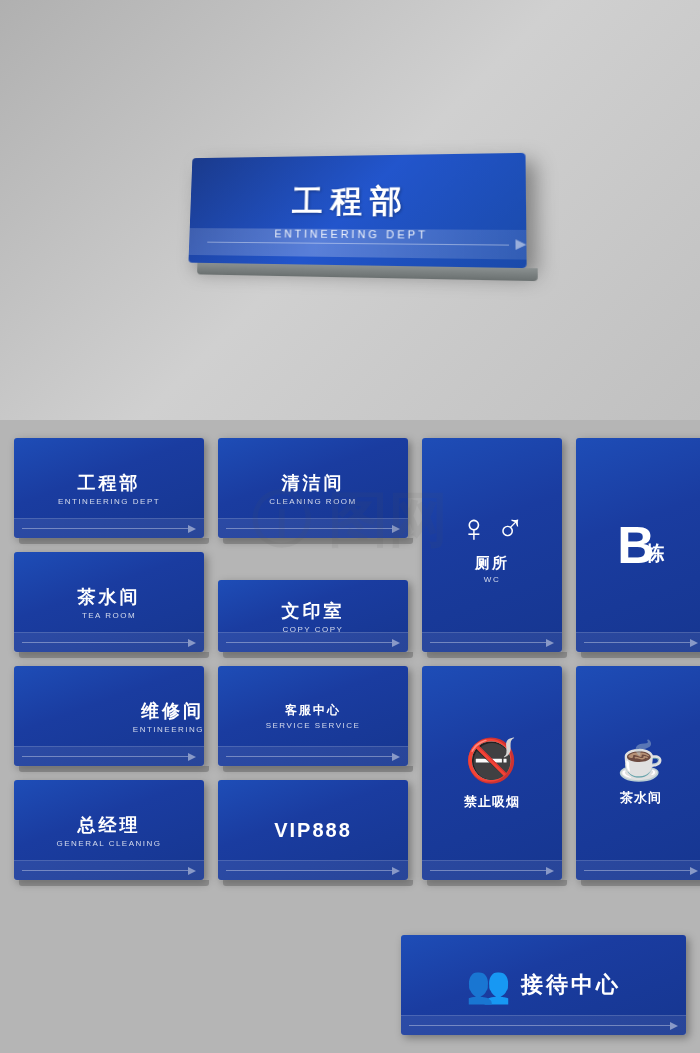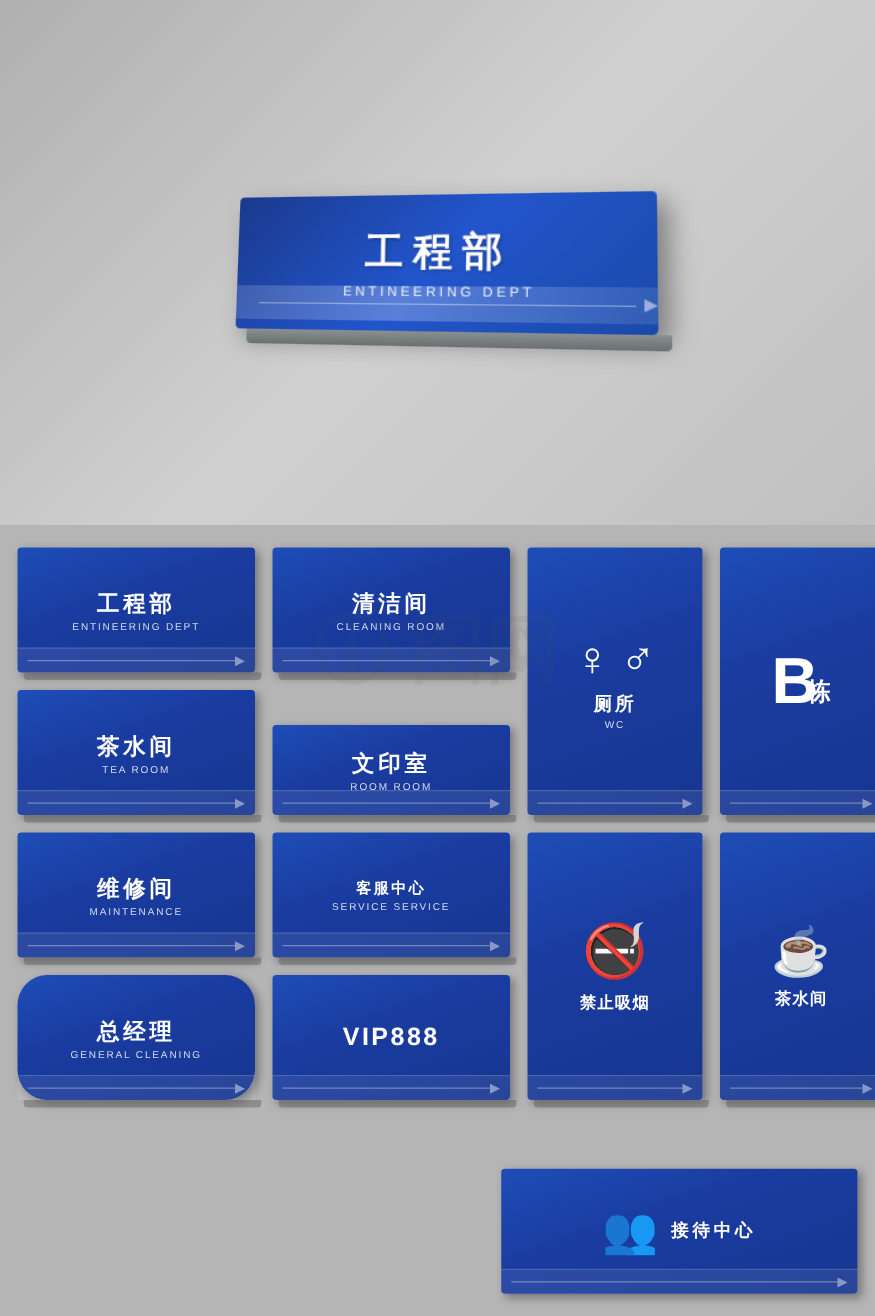--- a/index.html
+++ b/index.html
@@ -277,31 +277,31 @@
       <div class="en">TEA ROOM</div>
       <div class="bottom-bar">
         <div class="bl"></div>
         <div class="bh"></div>
       </div>
       <div class="depth-bottom"></div>
     </div>
 
     <div class="sc" style="grid-column:2; grid-row:2;margin-top:28px;">
       <div class="cn">文印室</div>
-      <div class="en">ROOM ROOM</div>
-      <div class="bottom-bar">
-        <div class="bl"></div>
-        <div class="bh"></div>
-      </div>
-      <div class="depth-bottom"></div>
-    </div>
-
-    <div class="sc" style="grid-column:1; grid-row:3;">
+      <div class="en">COPY COPY</div>
+      <div class="bottom-bar">
+        <div class="bl"></div>
+        <div class="bh"></div>
+      </div>
+      <div class="depth-bottom"></div>
+    </div>
+
+    <div class="sc" style="grid-column:1; grid-row:3;align-items:flex-end;">
       <div class="cn">维修间</div>
-      <div class="en">MAINTENANCE</div>
+      <div class="en">ENTINEERING</div>
       <div class="bottom-bar">
         <div class="bl"></div>
         <div class="bh"></div>
       </div>
       <div class="depth-bottom"></div>
     </div>
 
     <div class="sc" style="grid-column:2; grid-row:3;">
       <div class="cn" style="font-size:12px;letter-spacing:2px;">客服中心</div>
       <div class="en">SERVICE SERVICE</div>
@@ -325,21 +325,21 @@
     <div class="sc" style="grid-column:4; grid-row:3/5;">
       <div class="coffee-icon" style="font-size:38px;margin-bottom:6px;">☕</div>
       <div class="cn" style="font-size:13px;letter-spacing:1px;">茶水间</div>
       <div class="bottom-bar">
         <div class="bl"></div>
         <div class="bh"></div>
       </div>
       <div class="depth-bottom"></div>
     </div>
 
-    <div class="sc" style="grid-column:1; grid-row:4;border-radius:24px;">
+    <div class="sc" style="grid-column:1; grid-row:4;">
       <div class="cn">总经理</div>
       <div class="en">GENERAL CLEANING</div>
       <div class="bottom-bar">
         <div class="bl"></div>
         <div class="bh"></div>
       </div>
       <div class="depth-bottom"></div>
     </div>
 
     <div class="sc" style="grid-column:2; grid-row:4;">
@@ -364,20 +364,20 @@
   background: linear-gradient(160deg, #1e4db7 0%, #1a3ca0 40%, #163690 100%);
   border-radius: 3px;
   color: white;
   display: flex;
   align-items: center;
   justify-content: center;
   box-shadow: 3px 3px 8px rgba(0,0,0,0.35);
   z-index: 5;
 ">
   <div style="font-size:36px; margin-right:10px;">👥</div>
-  <div style="font-size:14px;font-weight:bold;letter-spacing:3px;color:white;">接待中心</div>
+  <div style="font-size:22px;font-weight:bold;letter-spacing:3px;color:white;">接待中心</div>
   <div style="position:absolute;bottom:0;left:0;right:0;height:20px;background:rgba(255,255,255,0.08);border-top:1px solid rgba(255,255,255,0.15);display:flex;align-items:center;padding:0 8px;">
     <div style="flex:1;height:1px;background:rgba(255,255,255,0.35);"></div>
     <div style="width:0;height:0;border-top:4px solid transparent;border-bottom:4px solid transparent;border-left:8px solid rgba(255,255,255,0.45);"></div>
   </div>
 </div>
 
 <div style="position:absolute;top:480px;left:50%;transform:translateX(-50%);opacity:0.08;font-size:60px;font-weight:900;color:#555;pointer-events:none;user-select:none;white-space:nowrap;">ⓘ 图网</div>
 
 </body></html>

